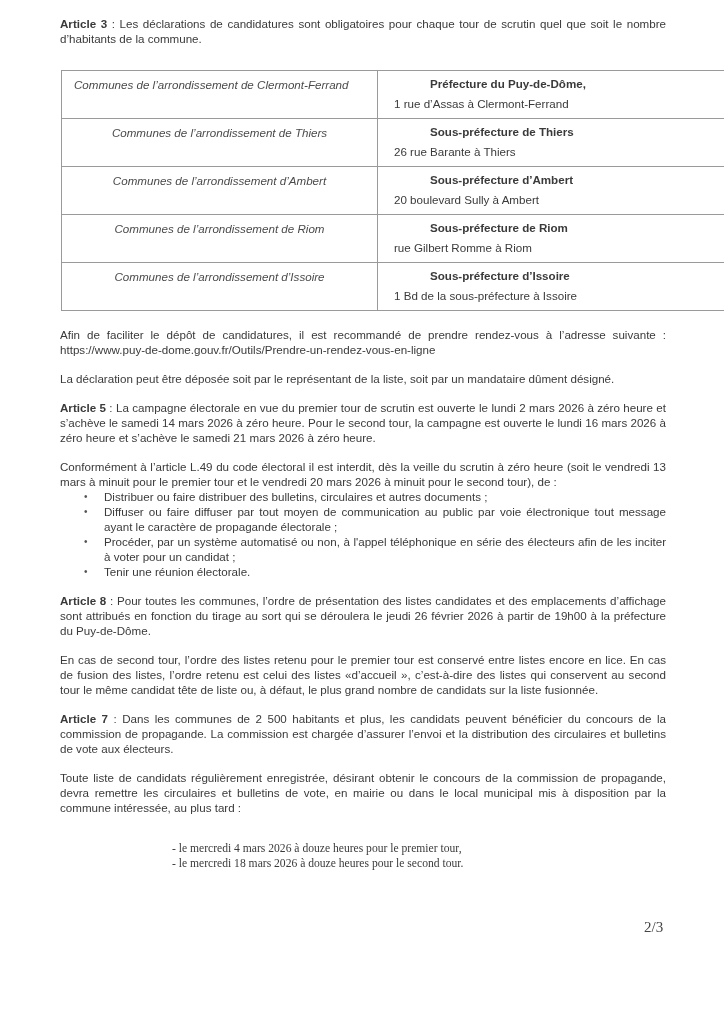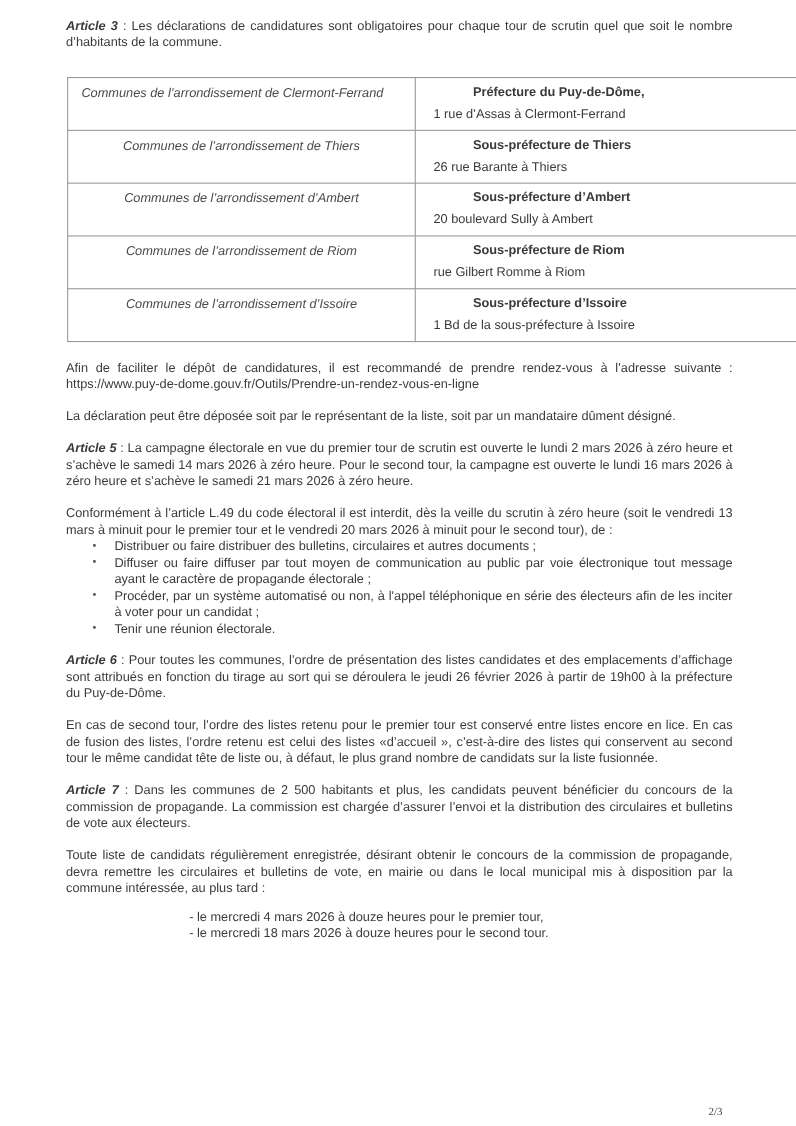--- a/index.html
+++ b/index.html
@@ -23,21 +23,20 @@
       top: 16px;
       width: 606px;
     }
     p {
       margin: 0;
       text-align: justify;
     }
     .art-label {
       font-weight: bold;
       color: #3a3a3a;
-      font-style: italic;
     }
     .gap-md { height: 14px; }
 
     table.depots {
       width: 674px;
       border-collapse: collapse;
       margin: 10px 0 16px 1px;
       table-layout: fixed;
     }
     table.depots td {
@@ -87,32 +86,33 @@
     ul.bullets li .bullet {
       position: absolute;
       left: 0;
       top: 0;
       font-size: 10px;
       color: #555;
     }
 
     .deadlines {
       margin-left: 112px;
-      margin-top: 11px;
+      margin-top: 26px;
+      font-family: Liberation Serif, serif;
     }
     .deadlines div {
       line-height: 15px;
     }
 
     .page-number {
       position: absolute;
       left: 644px;
-      top: 1004px;
+      top: 920px;
       font-family: "Liberation Serif", "DejaVu Serif", serif;
-      font-size: 10px;
+      font-size: 15px;
       color: #444;
     }
   </style>
 </head>
 <body>
 
 <div class="page">
 
   <p>
     <span class="art-label">Article 3</span><span> : Les déclarations de candidatures sont obligatoires pour chaque tour de scrutin quel que soit le nombre d’habitants de la commune.</span>
@@ -176,21 +176,21 @@
   <p>Conformément à l’article L.49 du code électoral il est interdit, dès la veille du scrutin à zéro heure (soit le vendredi 13 mars à minuit pour le premier tour et le vendredi 20 mars 2026 à minuit pour le second tour), de :</p>
   <ul class="bullets">
     <li><span class="bullet">•</span><span>Distribuer ou faire distribuer des bulletins, circulaires et autres documents ;</span></li>
     <li><span class="bullet">•</span><span>Diffuser ou faire diffuser par tout moyen de communication au public par voie électronique tout message ayant le caractère de propagande électorale ;</span></li>
     <li><span class="bullet">•</span><span>Procéder, par un système automatisé ou non, à l'appel téléphonique en série des électeurs afin de les inciter à voter pour un candidat ;</span></li>
     <li><span class="bullet">•</span><span>Tenir une réunion électorale.</span></li>
   </ul>
   <div class="gap-md"></div>
 
   <p>
-    <span class="art-label">Article 6</span><span> : Pour toutes les communes, l’ordre de présentation des listes candidates et des emplacements d’affichage sont attribués en fonction du tirage au sort qui se déroulera le jeudi 26 février 2026 à partir de 19h00 à la préfecture du Puy-de-Dôme.</span>
+    <span class="art-label">Article 8</span><span> : Pour toutes les communes, l’ordre de présentation des listes candidates et des emplacements d’affichage sont attribués en fonction du tirage au sort qui se déroulera le jeudi 26 février 2026 à partir de 19h00 à la préfecture du Puy-de-Dôme.</span>
   </p>
   <div class="gap-md"></div>
 
   <p>En cas de second tour, l’ordre des listes retenu pour le premier tour est conservé entre listes encore en lice. En cas de fusion des listes, l’ordre retenu est celui des listes «d’accueil », c’est-à-dire des listes qui conservent au second tour le même candidat tête de liste ou, à défaut, le plus grand nombre de candidats sur la liste fusionnée.</p>
   <div class="gap-md"></div>
 
   <p>
     <span class="art-label">Article 7</span><span> : Dans les communes de 2 500 habitants et plus, les candidats peuvent bénéficier du concours de la commission de propagande. La commission est chargée d’assurer l’envoi et la distribution des circulaires et bulletins de vote aux électeurs.</span>
   </p>
   <div class="gap-md"></div>

